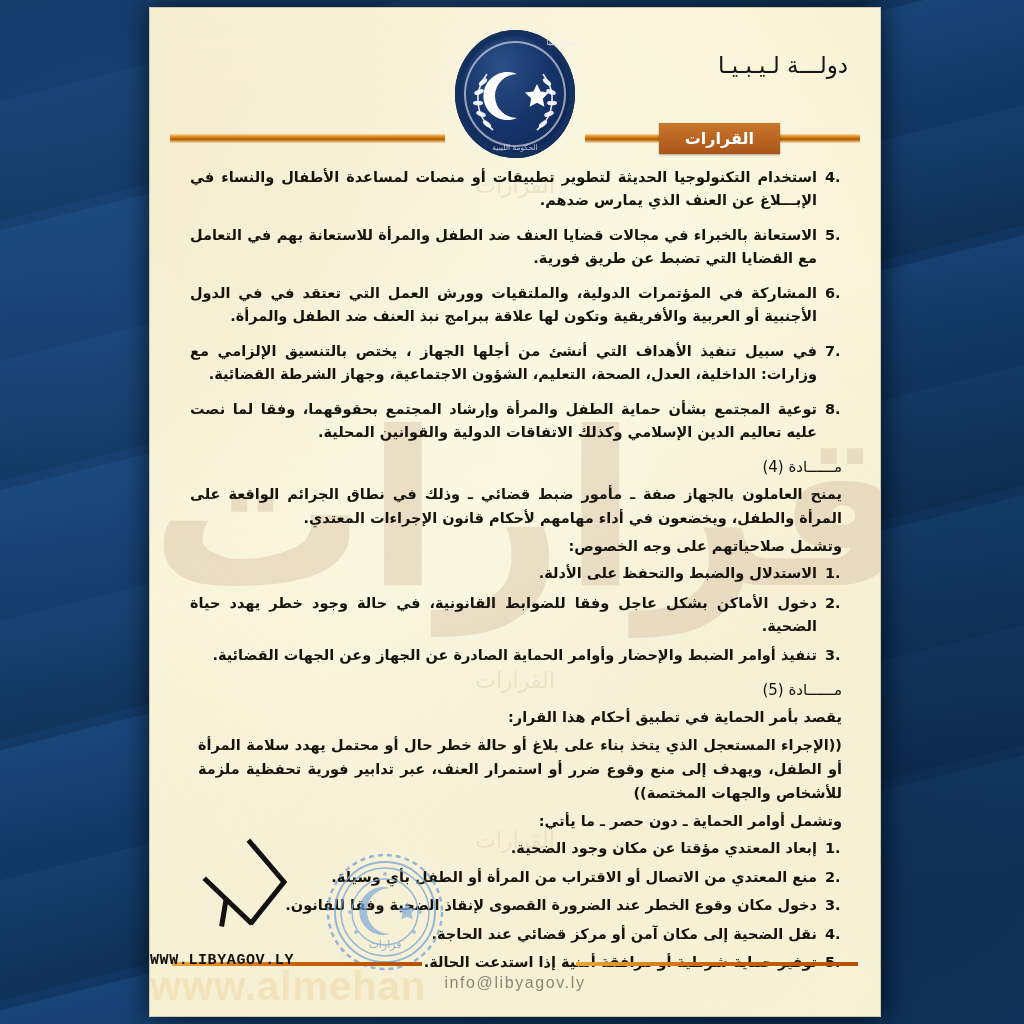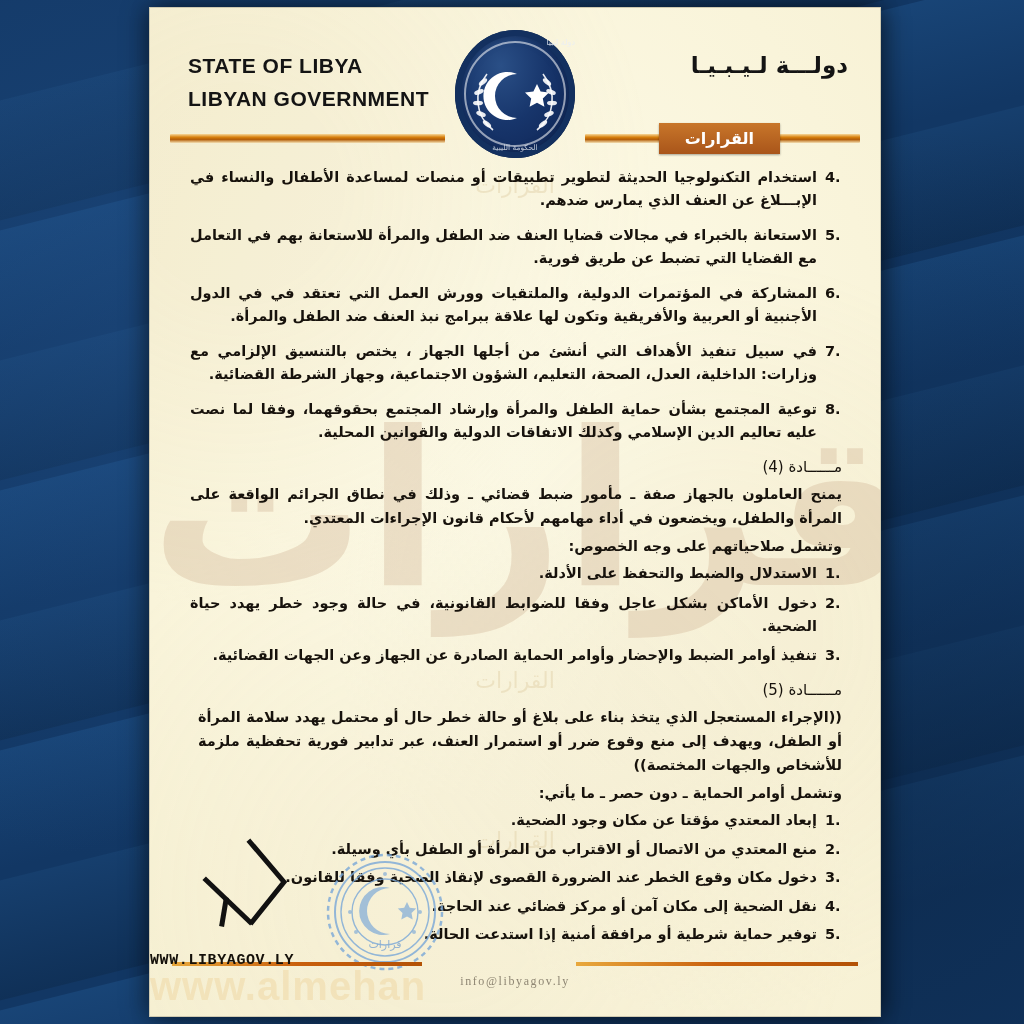--- a/index.html
+++ b/index.html
@@ -44,21 +44,21 @@
       font-size:26px;color:#dfcfa6;opacity:.5;letter-spacing:22px;pointer-events:none;}
   .wmline{position:absolute;left:0;right:0;text-align:center;font-size:22px;
       color:#e0cfa6;opacity:.45;letter-spacing:20px;pointer-events:none;}
 
   
   .letterhead{position:relative;height:150px;}
   .lh-en{position:absolute;left:38px;top:42px;width:300px;text-align:left;
       color:#141414;font-weight:800;font-size:21px;line-height:1.55;letter-spacing:.5px;
       font-family:"Liberation Sans",sans-serif;}
   .lh-ar{position:absolute;right:32px;top:38px;width:300px;
-      color:#141414;font-weight:700;font-size:23px;line-height:1.7;direction:rtl;}
+      color:#141414;font-weight:400;font-size:23px;line-height:1.7;direction:rtl;}
 
   .emblem{position:absolute;left:50%;top:22px;transform:translateX(-50%);
       width:120px;height:128px;}
   .emblem .oval{position:absolute;inset:0;border-radius:50%;
       background:radial-gradient(ellipse at 38% 28%, #2a4f86 0%, #17356b 45%, #0d2150 100%);
       box-shadow:inset 0 0 0 6px #13305f, inset 0 0 14px rgba(0,0,0,.6);}
   .emblem .ring{position:absolute;left:9px;top:11px;right:9px;bottom:11px;border-radius:50%;
       border:2px solid rgba(255,255,255,.55);}
 
   
@@ -97,21 +97,21 @@
   
   .footer{position:absolute;left:0;right:0;bottom:18px;height:58px;}
   .f-rule{position:absolute;height:4px;top:22px;
       background:linear-gradient(90deg,#e8a83c 0%,#c9600d 50%,#b35206 100%);}
   .f-rule.l{left:22px;width:250px;}
   .f-rule.r{right:22px;width:282px;}
   .f-url{position:absolute;left:0;right:0;top:12px;text-align:left;
       font-family:Liberation Mono, monospace;font-weight:800;font-size:15px;
       letter-spacing:.6px;color:#14100a;}
   .f-mail{position:absolute;left:0;right:0;top:34px;text-align:center;
-      font-family:Liberation Serif, serif;font-size:12px;color:#6b6252;
+      font-family:Liberation Sans, sans-serif;font-size:16px;color:#6b6252;
       letter-spacing:1.6px;opacity:.75;}
   .f-wm{position:absolute;left:0;right:0;top:24px;text-align:left;
       font-family:"Liberation Sans",sans-serif;font-weight:800;font-size:40px;
       color:#f0d9a6;opacity:.55;letter-spacing:1px;pointer-events:none;}
 </style>
 </head>
 <body>
 
 <div id="root">
 
@@ -130,24 +130,20 @@
   <div class="paper">
     <div class="grain"></div>
 
     <div class="wm2 wmline" style="top:165px;">القرارات</div>
     <div class="wm">قرارات</div>
     <div class="wm3 wmline" style="top:660px;">القرارات</div>
     <div class="wmline" style="top:820px;">القرارات</div>
 
     <div class="letterhead">
 
-      <div class="lh-en">
-        <div>STATE OF LIBYA</div>
-        <div>LIBYAN GOVERNMENT</div>
-      </div>
 
       <div class="lh-ar">
         <div>دولـــة لـيـبـيـا</div>
       </div>
 
       <div class="emblem">
         <div class="oval"></div>
         <div class="ring"></div>
         <svg viewBox="0 0 120 128" width="120" height="128" style="position:absolute;inset:0;">
 
@@ -219,20 +215,21 @@
           <span class="n">2.</span>
           <span class="t">دخول الأماكن بشكل عاجل وفقا للضوابط القانونية، في حالة وجود خطر يهدد حياة الضحية.</span>
         </div>
         <div class="num-item">
           <span class="n">3.</span>
           <span class="t">تنفيذ أوامر الضبط والإحضار وأوامر الحماية الصادرة عن الجهاز وعن الجهات القضائية.</span>
         </div>
       </div>
 
       <div class="article">مــــــادة (5)</div>
+      <p class="p right">يقصد بأمر الحماية في تطبيق أحكام هذا القرار:</p>
       <p class="p quote">((الإجراء المستعجل الذي يتخذ بناء على بلاغ أو حالة خطر حال أو محتمل يهدد سلامة المرأة أو الطفل، ويهدف إلى منع وقوع ضرر أو استمرار العنف، عبر تدابير فورية تحفظية ملزمة للأشخاص والجهات المختصة))</p>
       <p class="p right">وتشمل أوامر الحماية ـ دون حصر ـ ما يأتي:</p>
 
       <div class="tight2">
         <div class="num-item">
           <span class="n">1.</span>
           <span class="t">إبعاد المعتدي مؤقتا عن مكان وجود الضحية.</span>
         </div>
         <div class="num-item">
           <span class="n">2.</span>

